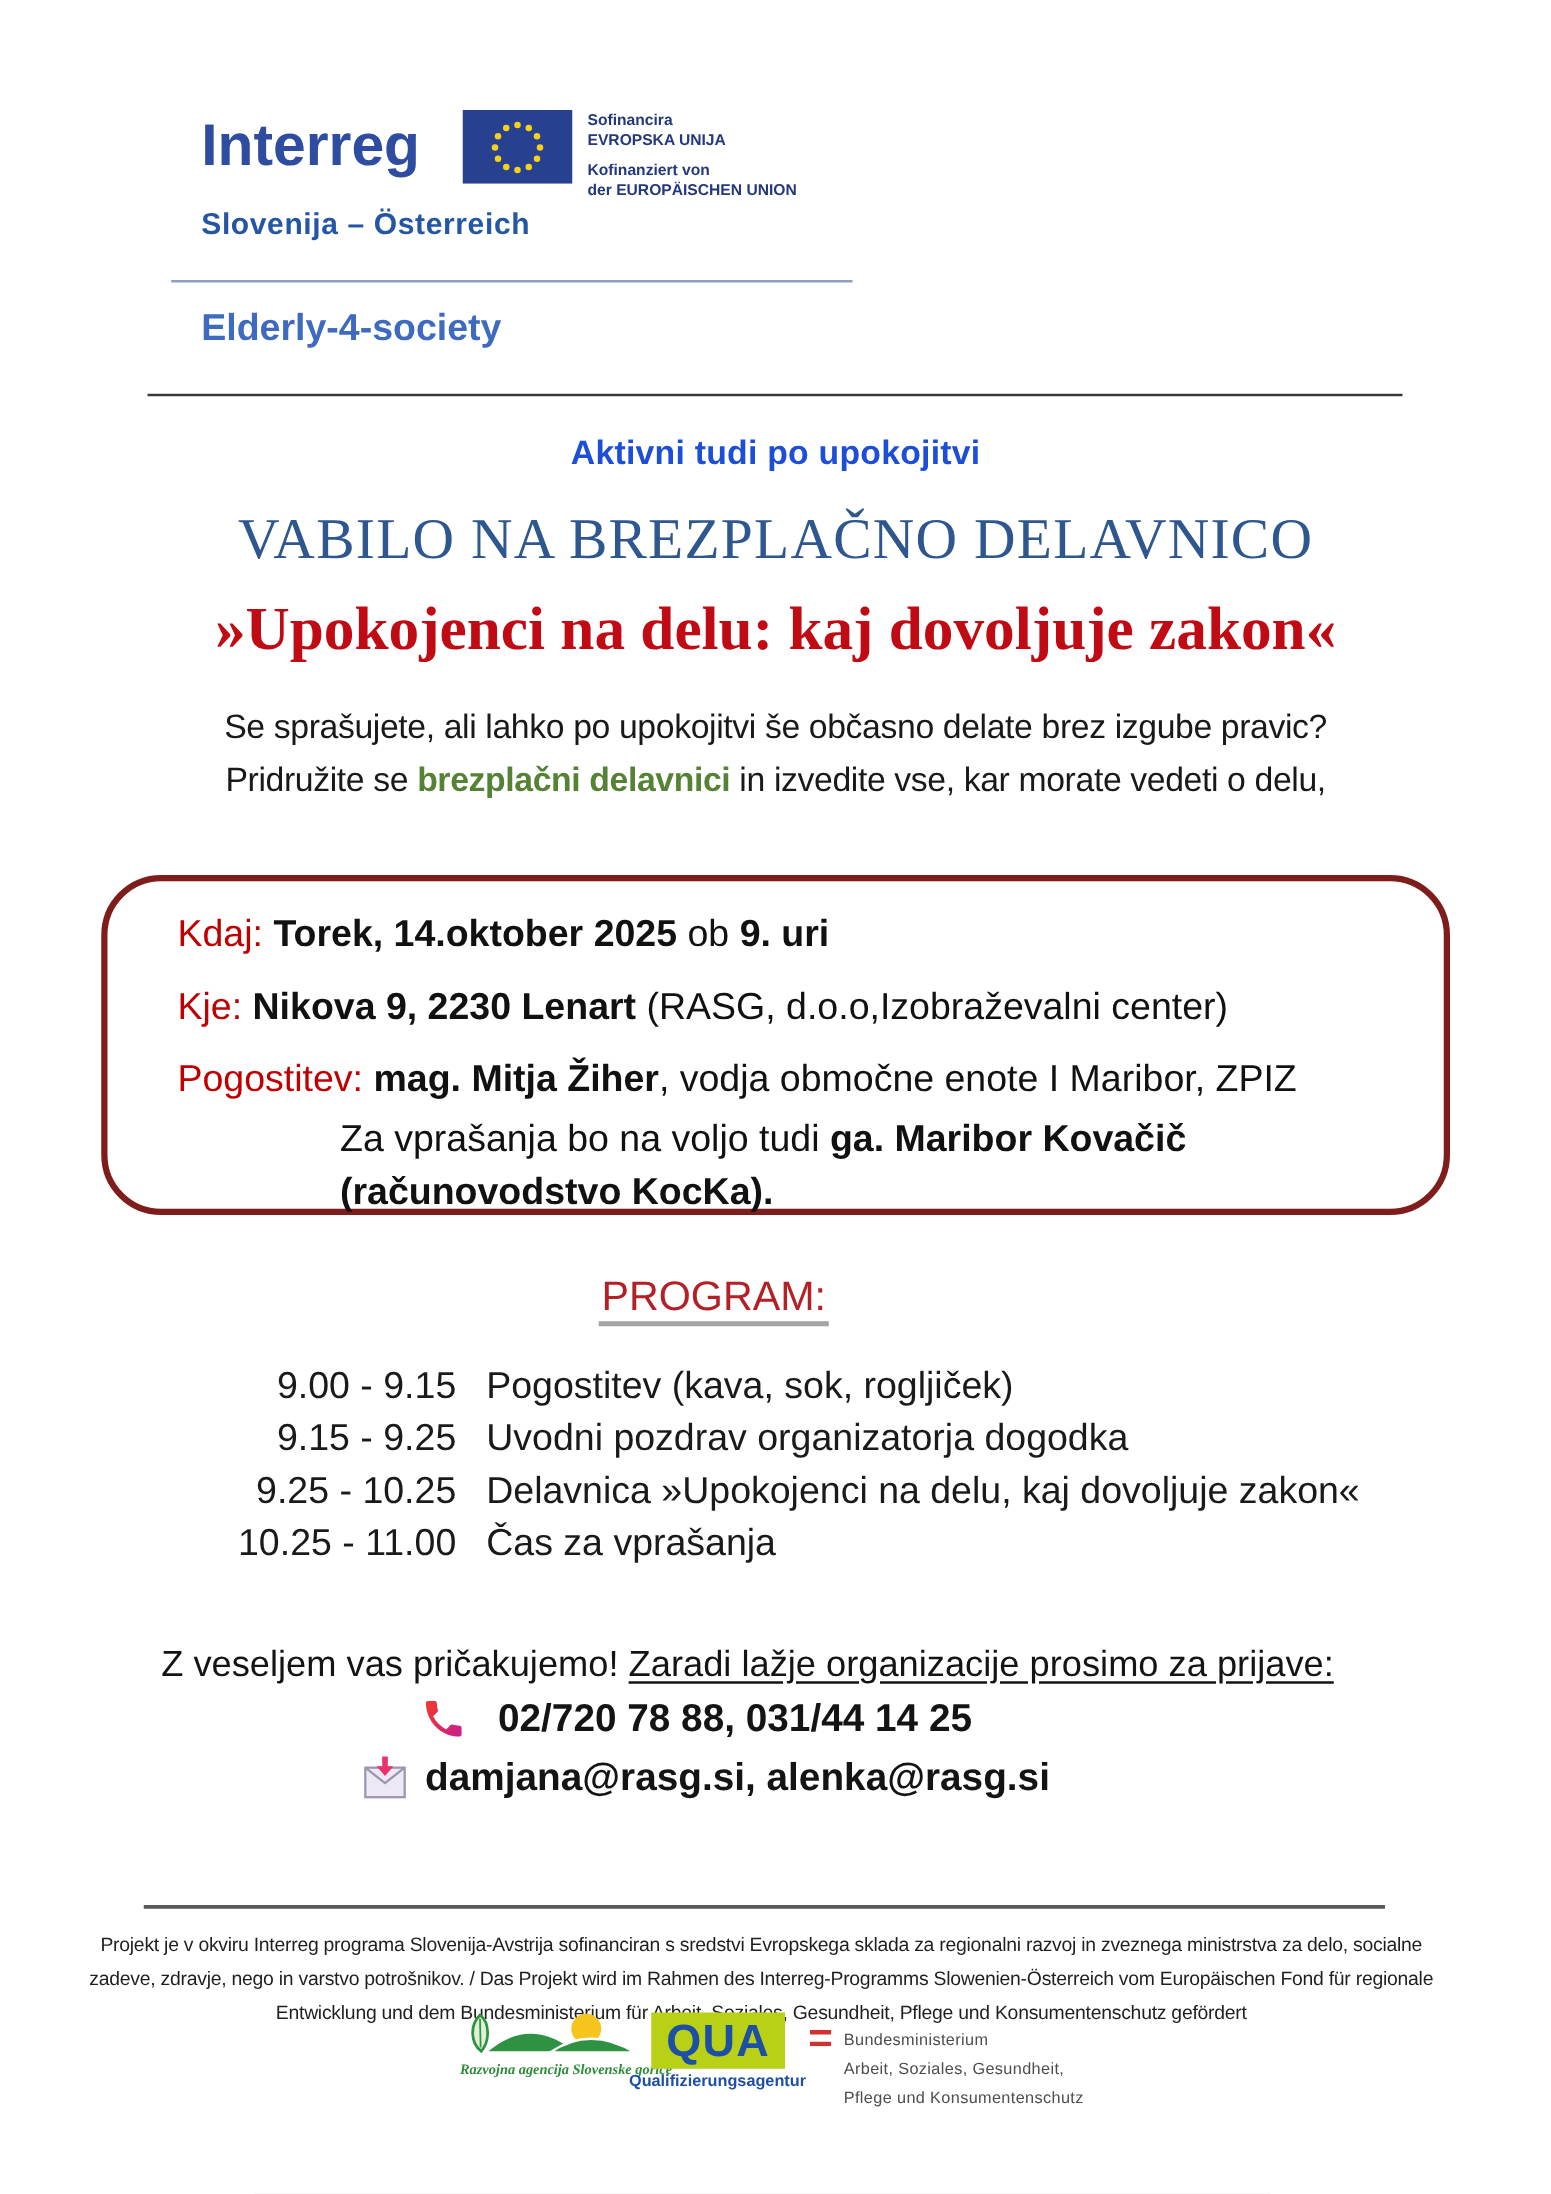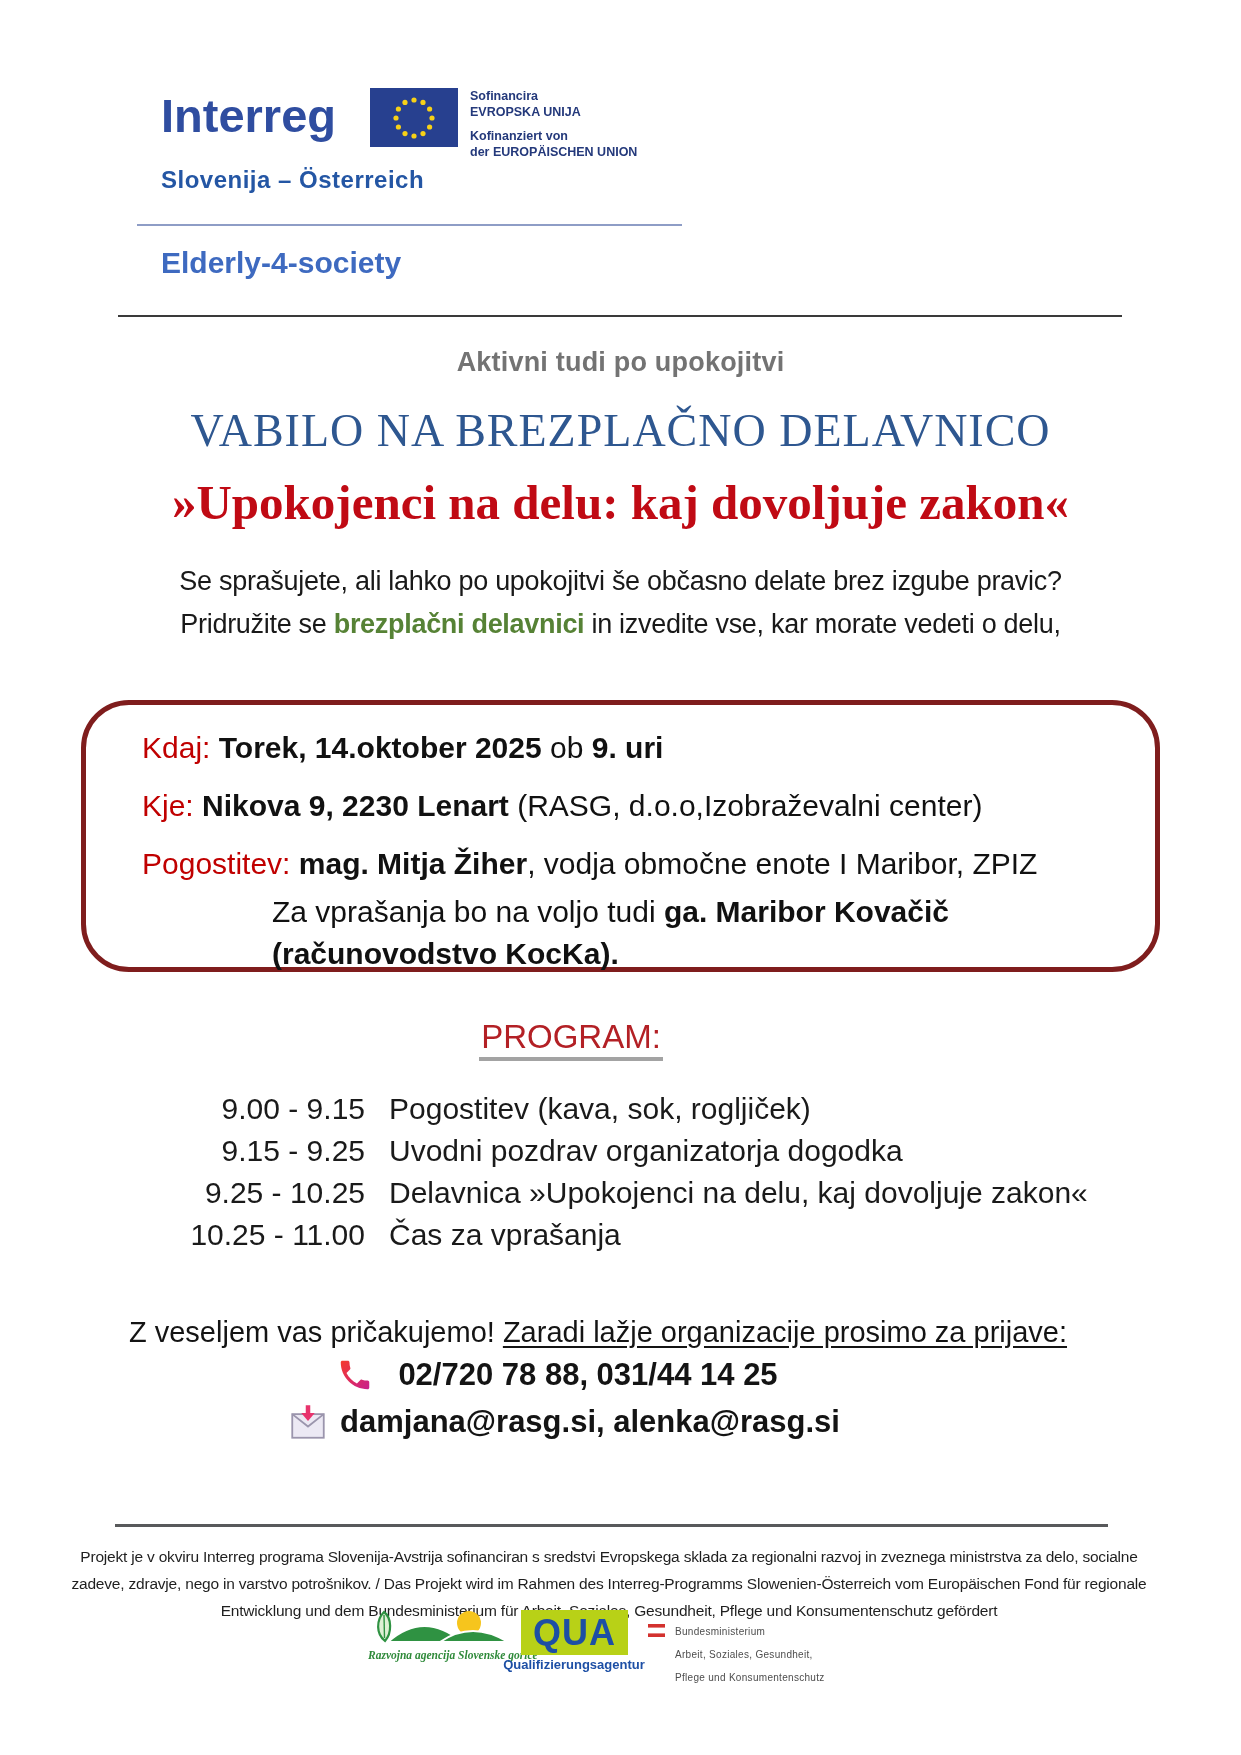--- a/index.html
+++ b/index.html
@@ -19,21 +19,21 @@
   .program-area { position:absolute; left:24px; top:88px; font-size:24px; font-weight:bold;
                   color:#2456a4; letter-spacing:0.5px; }
   .logo-divider { position:absolute; left:0; top:146px; width:545px; height:2px; background:#8e9dc6; }
   .project-title { position:absolute; left:24px; top:168px; font-size:30px; font-weight:bold;
                    color:#3e6ac0; }
   
   .hr-black { position:absolute; left:118px; top:315px; width:1004px; height:2px; background:#3a3a3a; }
   .hr-footer { position:absolute; left:115px; top:1524px; width:993px; height:3px; background:#58595b; }
   
   .kicker { position:absolute; left:0; top:347px; width:100%; text-align:center;
-            font-size:27px; font-weight:bold; color:#737373; letter-spacing:0.2px; }
+            font-size:27px; font-weight:bold; color:#1d4ed8; letter-spacing:0.2px; }
   .main-title { position:absolute; left:0; top:404px; width:100%; text-align:center;
                 font-family:"Liberation Serif", serif; font-size:46px; color:#2e5790;
                 letter-spacing:1px; }
   .sub-title { position:absolute; left:0; top:474px; width:100%; text-align:center;
                font-family:"Liberation Serif", serif; font-size:49px; font-weight:bold;
                color:#c00a14; }
   .intro { position:absolute; left:0; top:560px; width:100%; text-align:center;
            font-size:27px; line-height:43px; color:#191919; letter-spacing:-0.3px;
            white-space:nowrap; }
   .hl-green { color:#568235; font-weight:bold; }
@@ -70,21 +70,21 @@
   .rasg-caption { margin-top:1px; font-family:"Liberation Serif", serif; font-style:italic;
                   font-size:11.5px; font-weight:bold; color:#2f8a3a; white-space:nowrap; }
   .qua { position:absolute; left:521px; top:1610px; width:107px; text-align:center; }
   .qua-box { width:107px; height:45px; background:#b8d117; display:flex; align-items:center;
              justify-content:center; font-size:36px; font-weight:bold; color:#1d4fa5;
              letter-spacing:1px; }
   .qua-caption { margin:2px 0 0 -22px; width:150px; font-size:13px; font-weight:bold;
                  color:#1d4fa5; white-space:nowrap; }
   .bm { position:absolute; left:648px; top:1620px; display:flex; gap:10px; }
   .bm-flag { margin-top:4px; }
-  .bm-text { font-size:10px; line-height:23px; color:#4d4d4d; letter-spacing:0.3px; }
+  .bm-text { font-size:13px; line-height:23px; color:#4d4d4d; letter-spacing:0.3px; }
 </style>
 </head>
 <body>
 
 <div id="page">
 
   <div class="logo-block">
     <div class="interreg">Interreg</div>
     <svg class="eu-flag" width="88" height="59" viewBox="0 0 88 59">
       <rect x="0" y="0" width="88" height="59" fill="#27408f"></rect>

